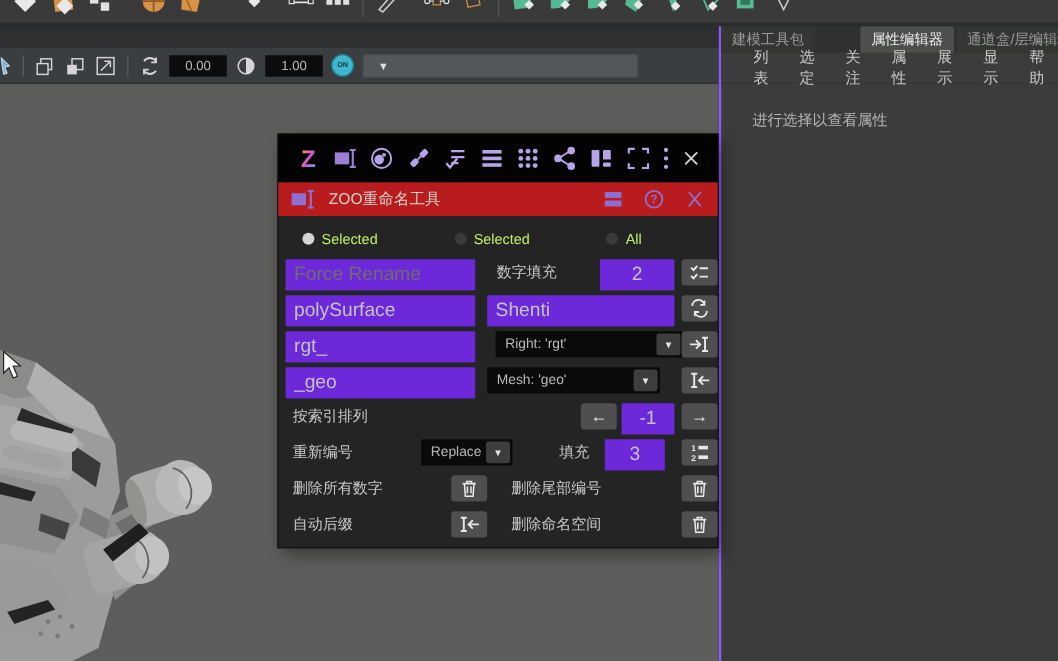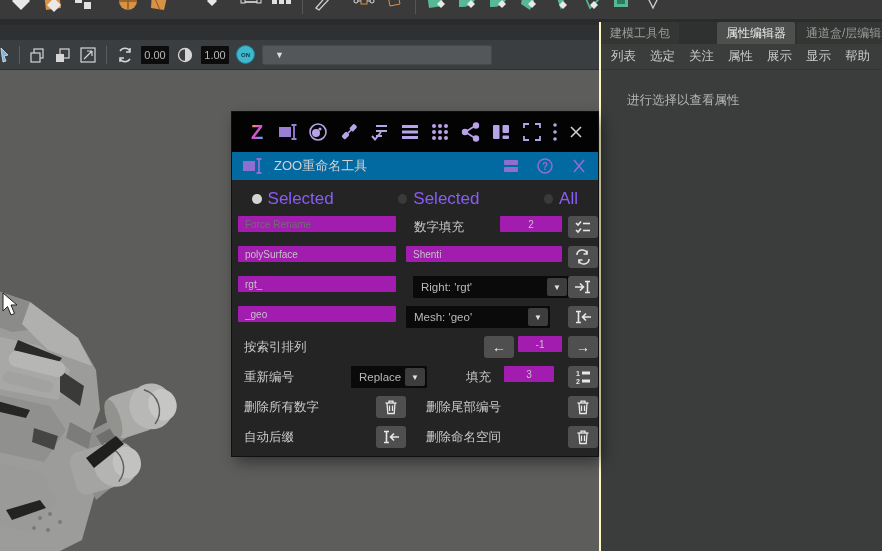--- a/index.html
+++ b/index.html
@@ -14,68 +14,68 @@
   .shelf .sicon { width:22px; height:26px; margin-top:-12px; flex:0 0 auto; }
   .shelf .ssep { width:1px; height:18px; margin-top:-4px; background:#565656; flex:0 0 auto; }
 
   
   .vp-area { position:absolute; left:0; top:25px; width:599px; height:526px; }
   .vp-gap { height:15px; background:#2e3032; }
   .vp-toolbar { height:30px; background:#3a3e41; display:flex; align-items:center;
     gap:7px; padding-left:0; border-bottom:1px solid #2c2e30; }
   .vt-sep { width:1px; height:18px; background:#5a5e60; margin:0 2px; }
   .vt-icon { width:18px; height:18px; flex:0 0 auto; }
-  .vt-field { width:28px; height:18px; background:#0c0c0c; color:#b9b9b9;
+  .vt-field { width:48px; height:18px; background:#0c0c0c; color:#b9b9b9;
     border:none; font-size:11px; text-align:center; border-radius:1px;
     font-family:"Liberation Sans", sans-serif; }
   .vt-toggle { width:19px; height:19px; border-radius:50%; background:#3fb7cc;
     border:1px solid #1d7f92; color:#0b3b46; font-size:6px; font-weight:bold;
     display:flex; align-items:center; justify-content:center; }
   .vt-dd { width:230px; height:20px; background:#54575a; border:1px solid #46494b;
     border-radius:2px; color:#c6c6c6; font-size:12px; display:flex;
     align-items:center; padding:0 4px 0 8px; }
   .vt-dd .dd-label { flex:1; white-space:nowrap; overflow:hidden; }
   .vt-dd .dd-arrow { color:#dcdcdc; font-size:9px; padding-left:4px; }
   .vp-canvas { position:relative; height:481px; background:#5d5d5b; overflow:hidden; }
 
   
   .rpanel { position:absolute; left:599px; top:22px; width:283px; height:529px;
-    background:#3b3d3c; border-left:2px solid #fef9c3; }
+    background:#3b3d3c; border-left:2px solid #8b5cf6; }
   .rp-tabs { display:flex; height:22px; background:#2f3130; gap:2px; }
   .rp-tab { display:flex; align-items:center; justify-content:center;
     padding:0 9px; font-size:12px; color:#9b9b9b; background:#343634;
     border-radius:2px 2px 0 0; white-space:nowrap; }
   .rp-tab.active { background:#4d4f4d; color:#ededed;margin-left:36px; }
   .rp-menu { display:flex; gap:14px; height:26px; align-items:center;
-    padding-left:10px; font-size:12.5px; color:#c9c9c9; background:#3b3d3c;
+    padding-left:27px; font-size:12.5px; color:#c9c9c9; background:#3b3d3c;
     border-bottom:1px solid #333533; }
   .rp-body { padding:22px 0 0 26px; font-size:12.5px; color:#b4b4b4; }
 
   
   .dialog { position:absolute; left:232px; top:112px; width:366px; height:344px;
     background:#242424; box-shadow:0 0 0 1px #101010, 4px 6px 14px rgba(0,0,0,.45); }
   .dlg-toolbar { height:40px; background:#030303; display:flex; align-items:center;
     justify-content:space-between; padding:0 14px; }
   .dlg-toolbar .ticon { width:22px; height:22px; }
-  .dlg-title { height:28px; background:#0369a1; display:flex; align-items:center;
+  .dlg-title { height:28px; background:#b91c1c; display:flex; align-items:center;
     padding:0 10px; gap:10px; }
   .dlg-title .t-icon { width:22px; height:16px; }
   .dlg-title .t-text { flex:1; color:#d2d2d2; font-size:13px; }
   .dlg-title .t-btn { width:18px; height:16px; margin-left:6px; }
   .dlg-body { padding:8px 6px 0 6px; }
 
   .radio-row { display:flex; align-items:center; height:22px; margin:0 0 6px 14px; gap:6px; }
   .radio-dot { width:10px; height:10px; border-radius:50%; background:#3a3a3a; }
   .radio-dot.on { background:#d4d4d4; }
-  .radio-label { color:#8b5cf6; font-size:17px; margin-right:58px; }
+  .radio-label { color:#bef264; font-size:12px; margin-right:58px; }
   .radio-label.last { margin-right:14px; }
 
   .row { position:relative; height:22px; margin-bottom:8px; }
-  .fld { position:absolute; height:16px; background:#a21caf; border:none;
-    color:#c3c3c3; font-size:10px; padding:0 7px; border-radius:1px;
+  .fld { position:absolute; height:26px; background:#6d28d9; border:none;
+    color:#c3c3c3; font-size:16px; padding:0 7px; border-radius:1px;
     font-family:"Liberation Sans", sans-serif; }
   .fld::placeholder { color:#6e6e6e; }
   .fld.num { text-align:center; padding:0 4px; }
   .lbl { position:absolute; color:#c9c9c9; font-size:12.5px; line-height:22px; white-space:nowrap; }
   .dd { position:absolute; height:22px; background:#0a0a0a; border-radius:1px;
     display:flex; align-items:center; color:#b9b9b9; font-size:11.5px; }
   .dd .dd-text { flex:1; padding-left:8px; white-space:nowrap; overflow:hidden; }
   .dd .dd-box { width:20px; height:18px; margin-right:2px; background:#3d3d3d;
     border-radius:2px; display:flex; align-items:center; justify-content:center;
     color:#e3e3e3; font-size:8px; }

